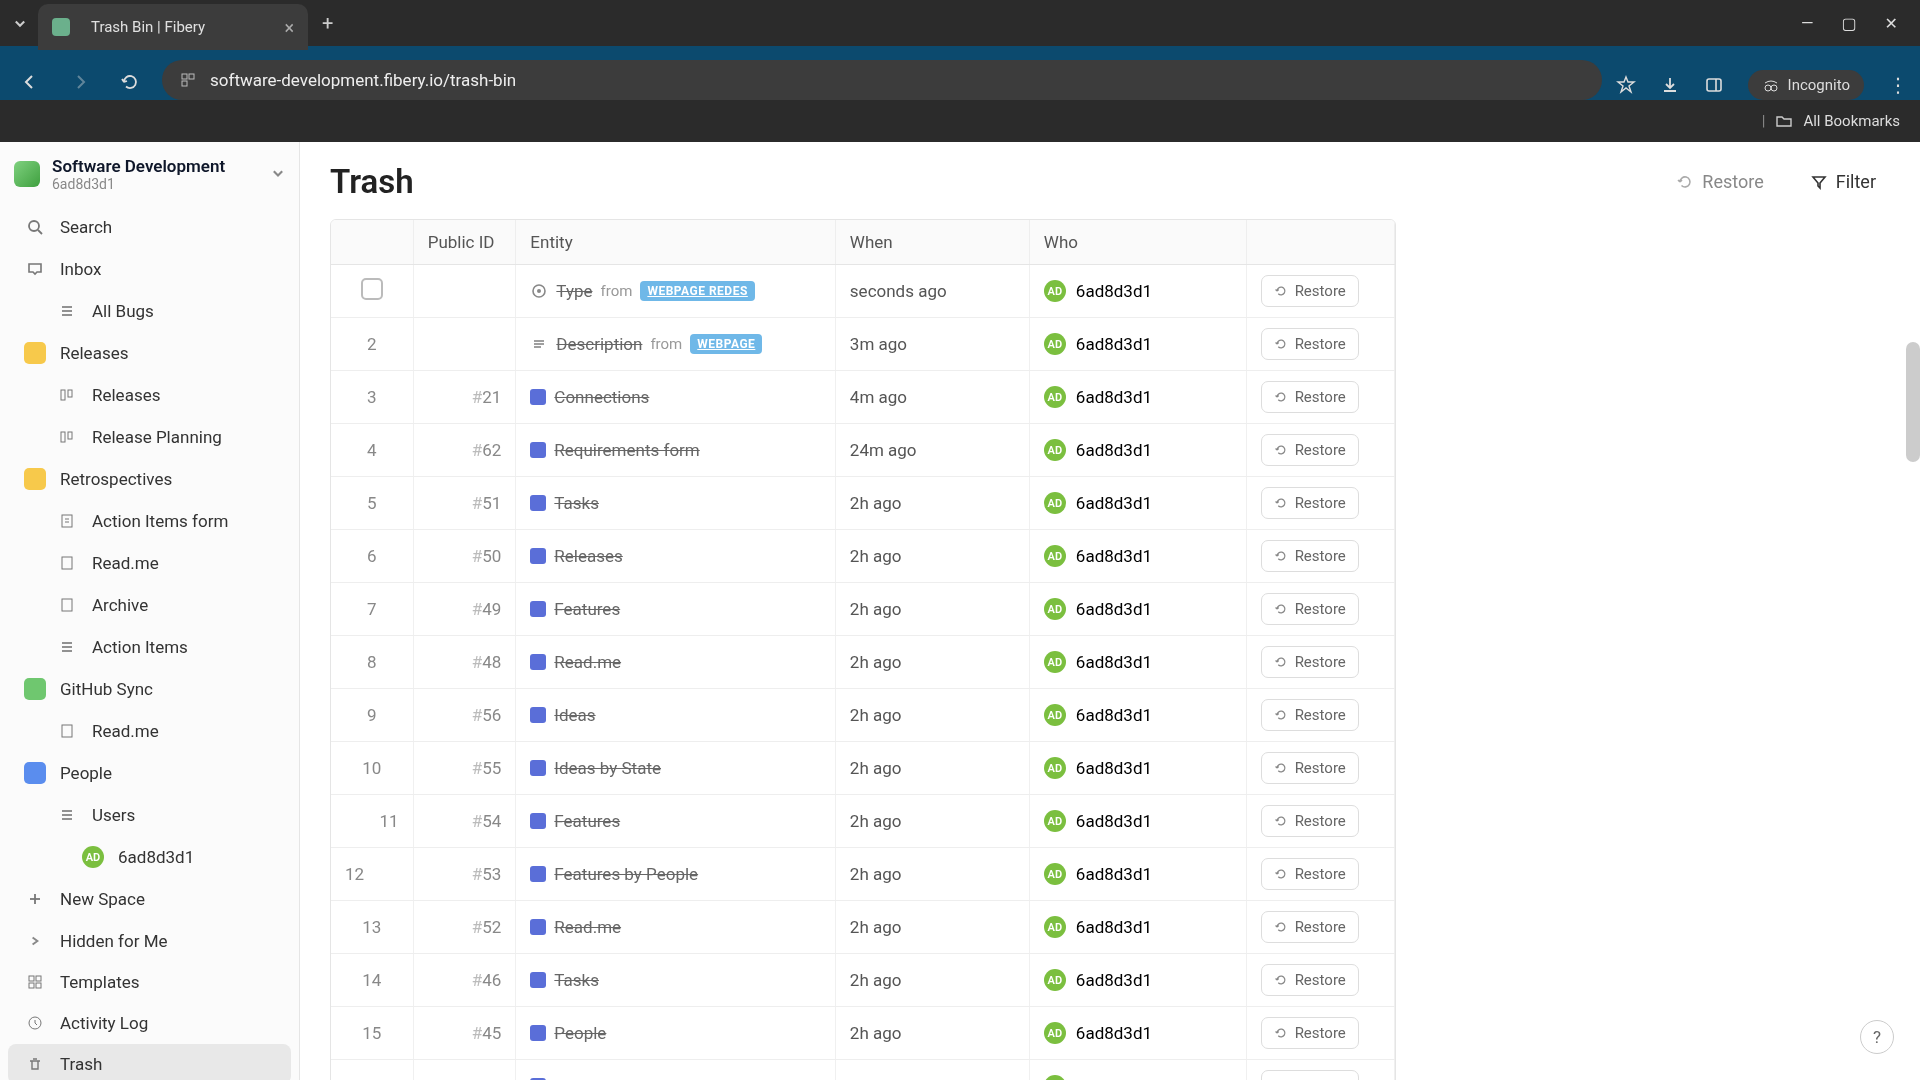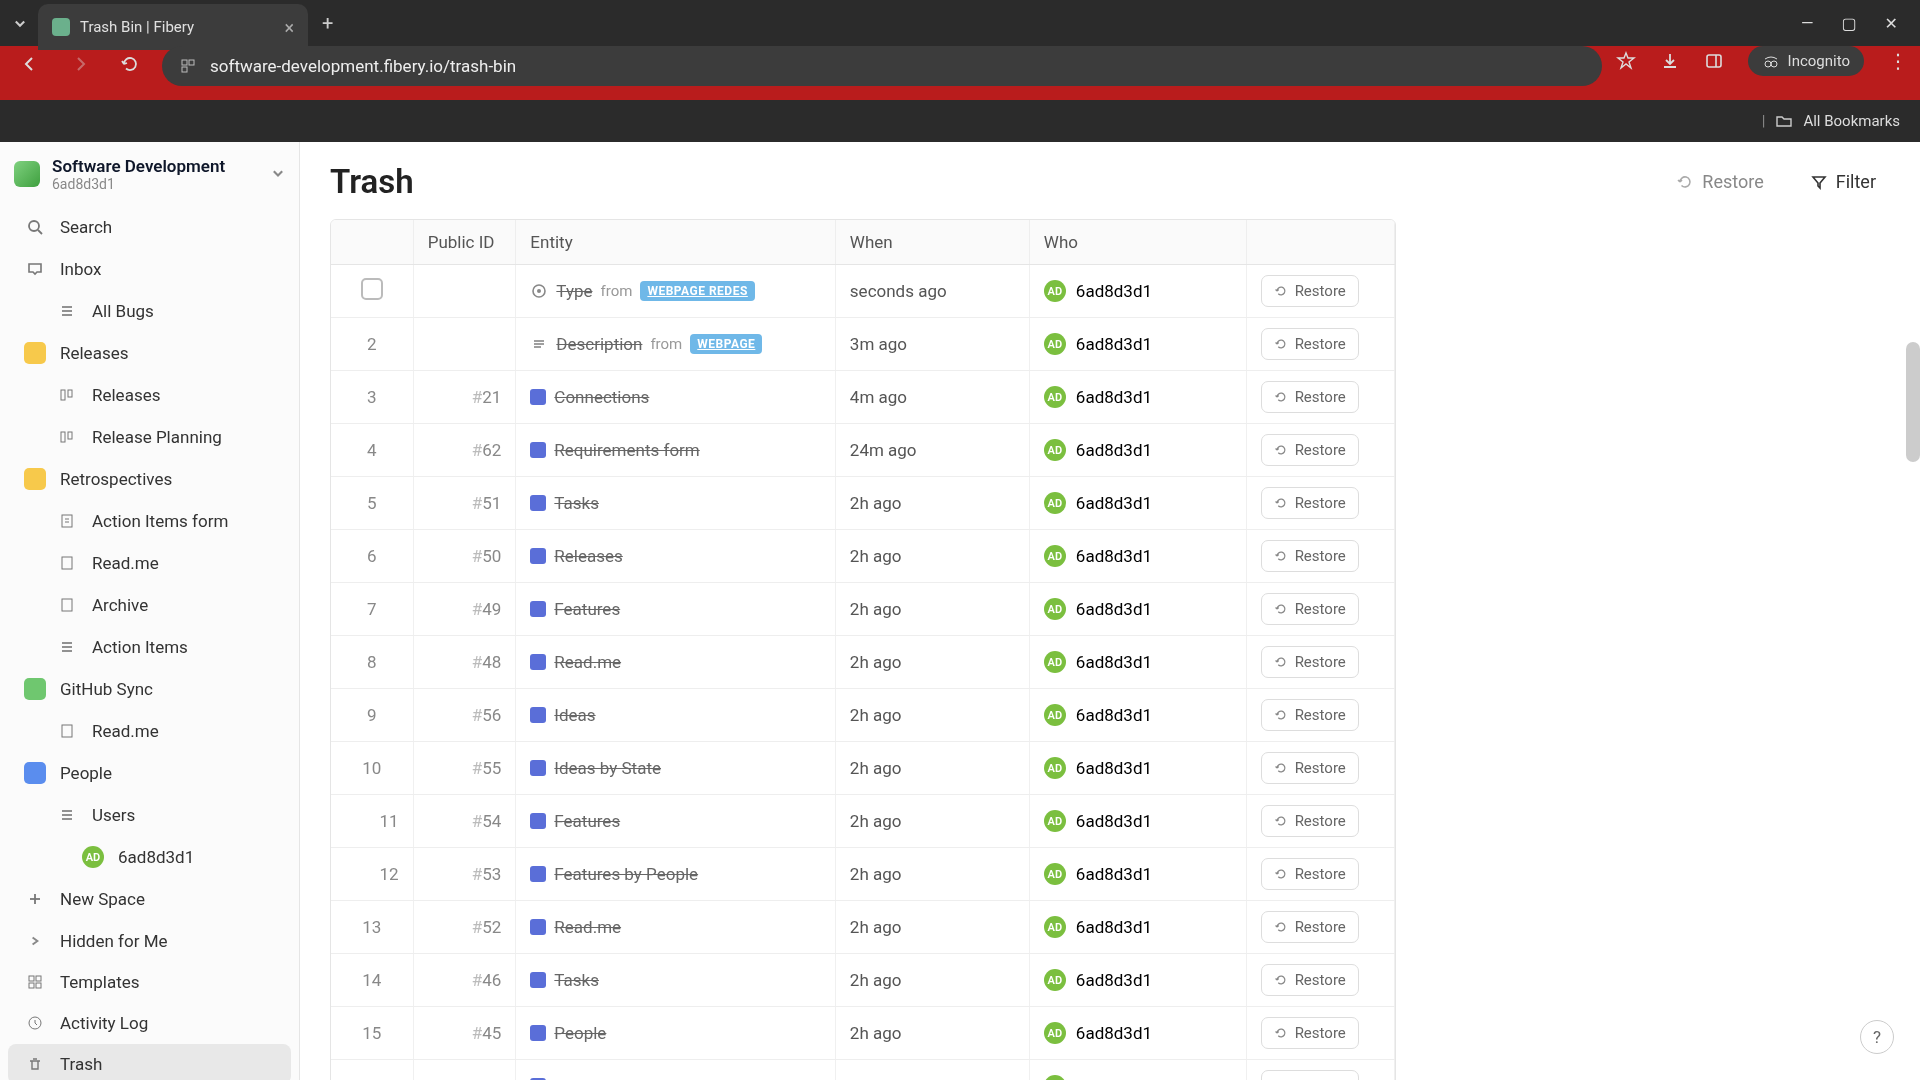--- a/index.html
+++ b/index.html
@@ -1,26 +1,26 @@
 <!DOCTYPE html>
 <html><head>
 <meta charset="utf-8">
 <style>
 * { margin:0; padding:0; box-sizing:border-box; font-family:-apple-system,BlinkMacSystemFont,'Segoe UI',Roboto,sans-serif; }
 body { width:1920px; height:1080px; overflow:hidden; background:#fff; }
 
 
 .browser-chrome { background:#2b2b2b; }
 .tab-bar { display:flex; align-items:center; height:46px; padding:0 8px; }
-.tab { display:flex; align-items:center; background:#3c3c3c; border-radius:10px 10px 0 0; padding:0 14px; height:46px; margin-top:8px; gap:10px; width:270px; color:#e0e0e0; font-size:15px; }
+.tab { display:flex; align-items:center; background:#3c3c3c; border-radius:10px 10px 0 0; padding:0 14px; height:46px; margin-top:8px; gap:21px; width:270px; color:#e0e0e0; font-size:15px; }
 .tab .favicon { width:18px; height:18px; background:#6bb08c; border-radius:4px; }
 .new-tab { color:#ccc; font-size:20px; margin-left:14px; cursor:pointer; }
 .tab-history { width:24px; height:24px; display:flex; align-items:center; justify-content:center; color:#ccc; margin-right:6px; }
 .win-controls { margin-left:auto; display:flex; gap:28px; color:#ddd; font-size:16px; padding-right:14px; }
-.addr-bar { display:flex; align-items:flex-start; height:54px; padding:0 12px; gap:14px; background:#b91c1c; }
+.addr-bar { display:flex; align-items:flex-end; height:54px; padding:0 12px; gap:14px; background:#0c4a6e; }
 .nav-btn { width:36px; height:36px; display:flex; align-items:center; justify-content:center; border-radius:50%; color:#ddd; font-size:18px; cursor:pointer; }
 .addr-field { flex:1; background:#3c3c3c; border-radius:22px; height:40px; display:flex; align-items:center; padding:0 18px; color:#eee; font-size:17px; gap:14px; }
 .addr-right { display:flex; gap:24px; align-items:center; color:#ddd; }
 .incognito { background:#3c3c3c; border-radius:20px; padding:6px 14px; display:flex; align-items:center; gap:8px; font-size:15px; }
 .bookmarks-row { display:flex; justify-content:flex-end; align-items:center; height:42px; padding:0 20px; color:#ddd; gap:10px; font-size:15px; }
 
 
 .app { display:flex; height:calc(1080px - 142px); background:#fff; position:relative; }
 
 
@@ -643,21 +643,21 @@
                 </div>
               </td>
               <td class="col-act"><span class="restore-btn">
                   <svg width="14" height="14" viewBox="0 0 18 18">
                     <path d="M4 9 a5 5 0 1 1 1.5 3.5 M4 9 l-2 -2 M4 9 l2 -2" stroke="#888" stroke-width="1.6" fill="none"></path>
                   </svg>
                   <span>Restore</span>
                 </span></td>
             </tr>
             <tr>
-              <td class="col-chk" style="text-align: right;"><span style="color:#888">12</span></td>
+              <td class="col-chk" style="text-align: left;"><span style="color:#888">12</span></td>
               <td class="col-id"><span class="hash">#</span><span>53</span></td>
               <td class="col-entity">
                 <div class="entity-cell">
                   <span class="db-icon"></span>
                   <span class="strike">Features by People</span>
                 </div>
               </td>
               <td class="col-when"><span>2h ago</span></td>
               <td class="col-who">
                 <div class="who-cell">

